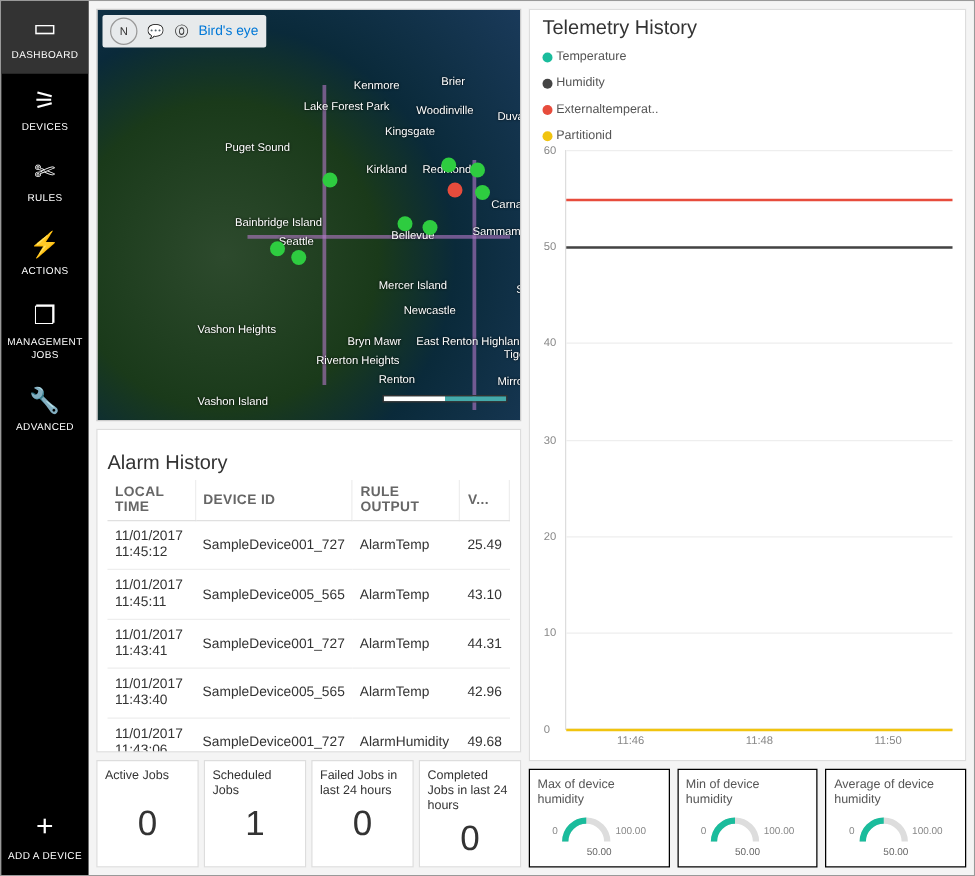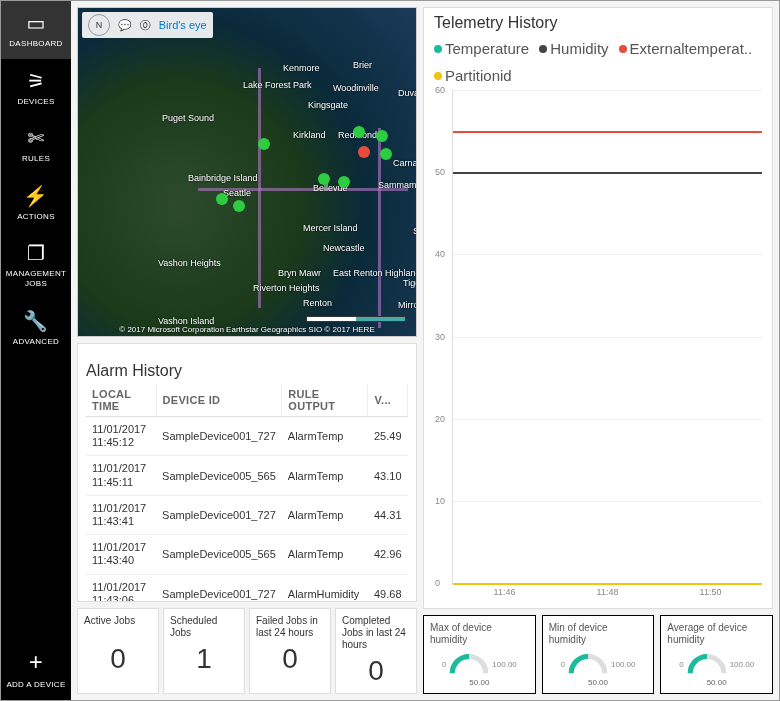--- a/index.html
+++ b/index.html
@@ -52,21 +52,21 @@
   .job-label { font-size: 10px; color: #333; line-height: 1.2; min-height: 24px; }
   .job-value { font-size: 28px; font-weight: 300; text-align: center; margin-top: 4px; }
   
   
   .device-row { display: flex; align-items: center; gap: 6px; padding: 2px 0; }
   .device-label { font-size: 15px; color: #555; }
   .device-select-wrap { border: 3px solid #e53935; padding: 2px; }
   .device-select { width: 160px; height: 22px; font-size: 12px; border: 1px solid #999; background: #fff; padding: 0 4px; }
   
   .telemetry-panel { background: #fff; border: 1px solid #ddd; padding: 6px 10px 10px 10px; flex: 1; display: flex; flex-direction: column; }
-  .legend { display: flex; gap: 10px; font-size: 15px; color: #555; margin: 4px 0 6px 0; flex-wrap: wrap; }
+  .legend { display: flex; gap: 10px; font-size: 10px; color: #555; margin: 4px 0 6px 0; flex-wrap: wrap; flex-direction: column; }
   .legend-item { display: flex; align-items: center; gap: 3px; }
   .legend-dot { width: 8px; height: 8px; border-radius: 50%; }
   .chart-area { flex: 1; position: relative; border-left: 1px solid #ddd; border-bottom: 1px solid #ddd; margin-left: 18px; margin-bottom: 14px; }
   .gridline { position: absolute; left: 0; right: 0; height: 1px; background: #eee; }
   .ytick { position: absolute; left: -18px; font-size: 9px; color: #888; transform: translateY(-50%); }
   .series-line { position: absolute; left: 0; right: 0; height: 2px; }
   .xtick { position: absolute; bottom: -14px; font-size: 9px; color: #888; transform: translateX(-50%); }
   
   .gauge-row { display: flex; gap: 6px; }
   .gauge-tile { flex: 1; background: #fff; border: 1px solid #000000; padding: 6px; font-size: 10px; }
@@ -127,21 +127,21 @@
           <span>⓪</span>
           <span class="map-view-link">Bird's eye</span>
         </div>
         <div class="map-cities" id="map-cities">
             <span class="city" style="left: 205px; top: 55px;">Kenmore</span>
             <span class="city" style="left: 275px; top: 52px;">Brier</span>
             <span class="city" style="left: 165px; top: 72px;">Lake Forest Park</span>
             <span class="city" style="left: 255px; top: 75px;">Woodinville</span>
             <span class="city" style="left: 230px; top: 92px;">Kingsgate</span>
             <span class="city" style="left: 320px; top: 80px;">Duvall</span>
-            <span class="city" style="left: 84px; top: 105px;">Puget Sound</span>
+            <span class="city" style="left: 102px; top: 105px;">Puget Sound</span>
             <span class="city" style="left: 215px; top: 122px;">Kirkland</span>
             <span class="city" style="left: 260px; top: 122px;">Redmond</span>
             <span class="city" style="left: 315px; top: 150px;">Carnation</span>
             <span class="city" style="left: 235px; top: 175px;">Bellevue</span>
             <span class="city" style="left: 300px; top: 172px;">Sammamish</span>
             <span class="city" style="left: 145px; top: 180px;">Seattle</span>
             <span class="city" style="left: 225px; top: 215px;">Mercer Island</span>
             <span class="city" style="left: 70px; top: 165px; padding-left: 40px;">Bainbridge Island</span>
             <span class="city" style="left: 245px; top: 235px;">Newcastle</span>
             <span class="city" style="left: 335px; top: 218px;">Snoqualmie</span>
@@ -157,21 +157,20 @@
             <span class="dot green" style="left: 275px; top: 118px;"></span>
             <span class="dot green" style="left: 298px; top: 122px;"></span>
             <span class="dot red" style="left: 280px; top: 138px;"></span>
             <span class="dot green" style="left: 302px; top: 140px;"></span>
             <span class="dot green" style="left: 240px; top: 165px;"></span>
             <span class="dot green" style="left: 260px; top: 168px;"></span>
             <span class="dot green" style="left: 138px; top: 185px;"></span>
             <span class="dot green" style="left: 155px; top: 192px;"></span>
           </div>
         <div class="scale-bar"></div>
-        <div class="map-attrib">© 2017 Microsoft Corporation   Earthstar Geographics SIO   © 2017 HERE</div>
       </div>
 
       <div class="alarm-panel">
         <div class="panel-title">Alarm History</div>
         <table class="alarm-table">
           <thead>
               <tr id="alarm-head">
                 <th>LOCAL TIME</th>
                 <th>DEVICE ID</th>
                 <th>RULE OUTPUT</th>

